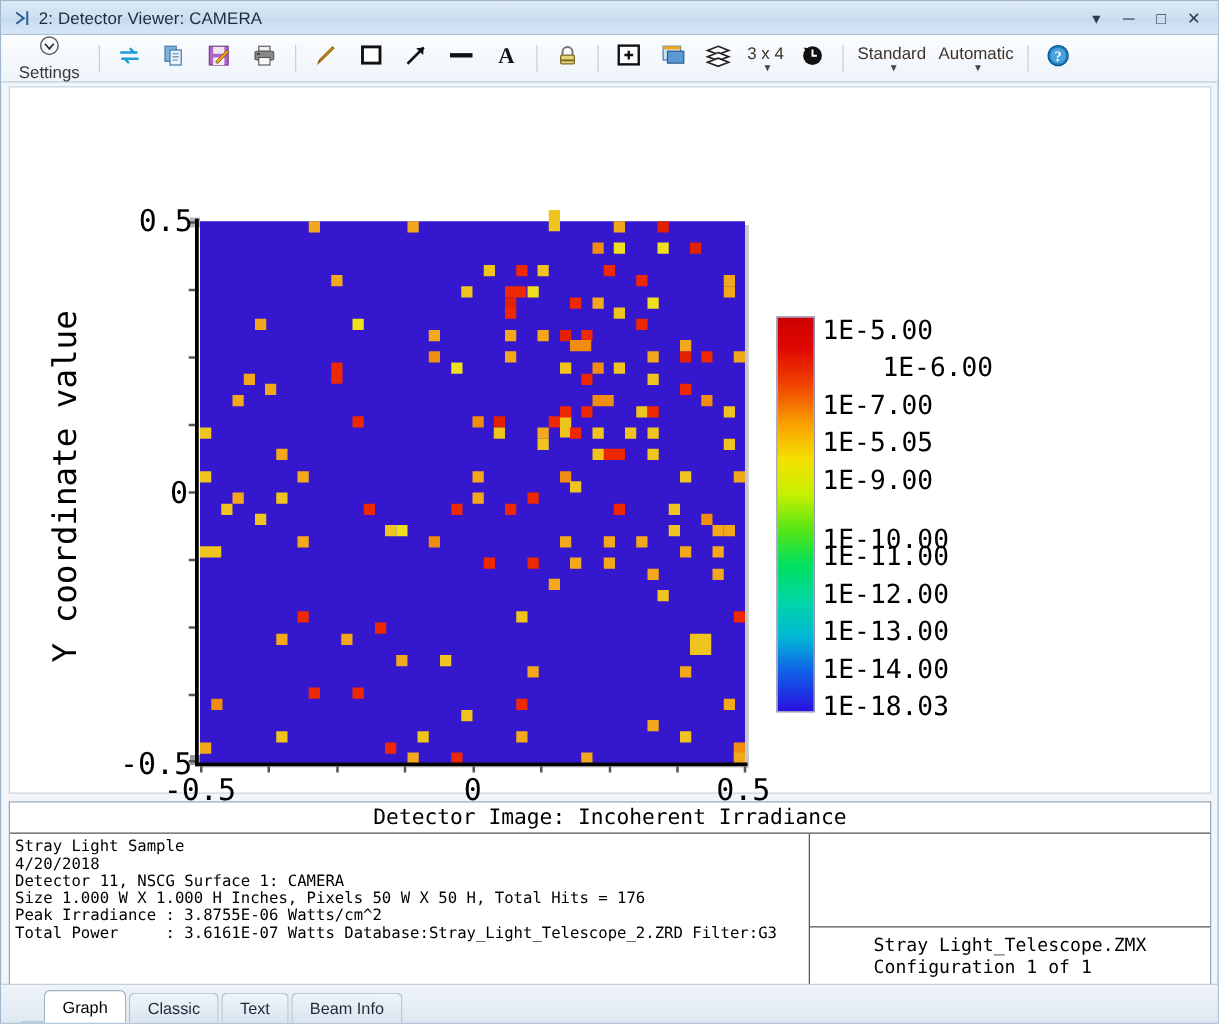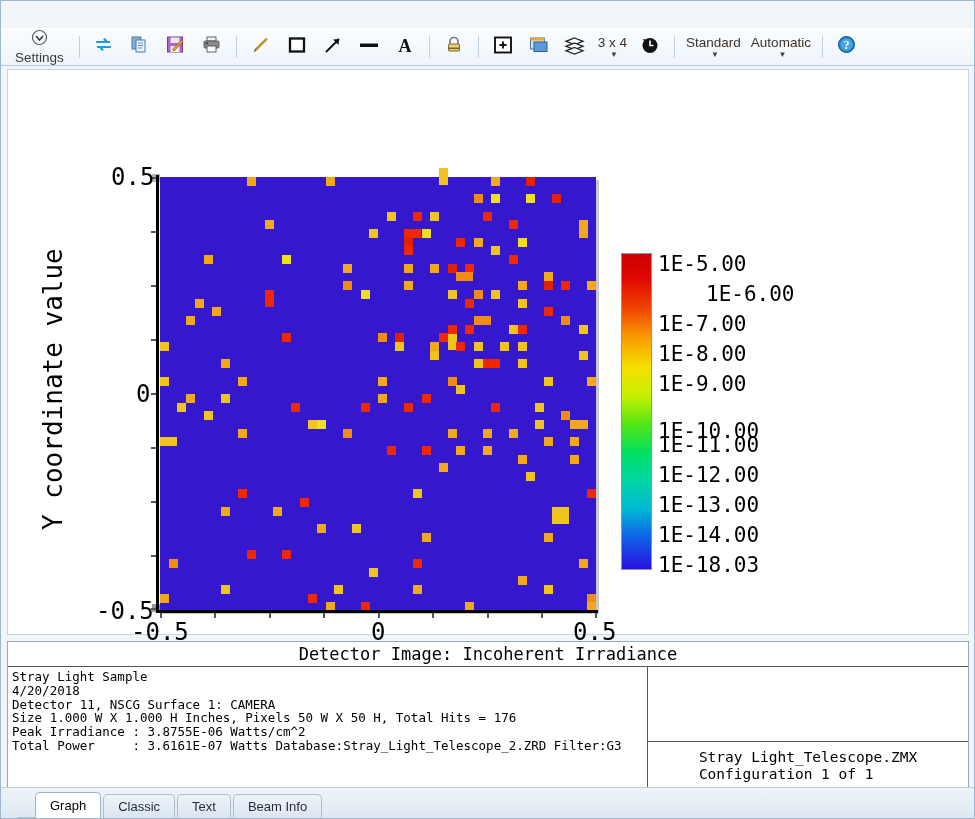--- a/index.html
+++ b/index.html
@@ -184,20 +184,35 @@
   }
   .tab-curve{
     width:18px;height:24px;border-bottom:1px solid #aebfd0;
   }
 </style>
 </head>
 <body>
 
 <div id="app">
 
+  <div class="titlebar">
+    <div class="tb-icon">
+      <svg width="15" height="15" viewBox="0 0 15 15">
+        <path d="M2 3 L8 7.5 L2 12" fill="none" stroke="#2a6099" stroke-width="1.6"></path>
+        <rect x="10" y="2" width="1.6" height="11" fill="#2a6099"></rect>
+      </svg>
+    </div>
+    <div class="tb-title">2: Detector Viewer: CAMERA</div>
+    <div class="tb-btns">
+      <div class="tb-btn">▾</div>
+      <div class="tb-btn">─</div>
+      <div class="tb-btn">□</div>
+      <div class="tb-btn">✕</div>
+    </div>
+  </div>
 
   <div class="toolbar">
 
     <div class="tool">
       <span>
         <svg width="17" height="17" viewBox="0 0 17 17">
           <circle cx="8.5" cy="8.5" r="7" fill="none" stroke="#5d5d5d" stroke-width="1.2"></circle>
           <path d="M5 7 L8.5 11 L12 7" fill="none" stroke="#333" stroke-width="1.5"></path>
         </svg>
       </span>
@@ -565,21 +580,21 @@
     <div class="axtxt tk" style="left:565px;top:548px">0.5</div>
 
     <div class="axtxt axname" style="left:240px;top:578px">X coordinate value</div>
     <div class="axtxt axname ylab" style="left:30px;top:460px">Y coordinate value</div>
 
     <div class="cbar"></div>
     <div id="cblabels">
         <div class="cb-lab" style="top: 182px;">1E-5.00</div>
         <div class="cb-lab" style="top: 212.1px; margin-left: 48px;">1E-6.00</div>
         <div class="cb-lab" style="top: 242.2px;">1E-7.00</div>
-        <div class="cb-lab" style="top: 272.3px;">1E-8.00</div>
+        <div class="cb-lab" style="top: 272.3px;">1E-5.05</div>
         <div class="cb-lab" style="top: 302.4px;">1E-9.00</div>
         <div class="cb-lab" style="top: 332.5px; margin-top: 16px;">1E-10.00</div>
         <div class="cb-lab" style="top: 362.6px;">1E-11.00</div>
         <div class="cb-lab" style="top: 392.7px;">1E-12.00</div>
         <div class="cb-lab" style="top: 422.8px;">1E-13.00</div>
         <div class="cb-lab" style="top: 452.9px;">1E-14.00</div>
         <div class="cb-lab" style="top: 483px;">1E-18.03</div>
       </div>
   </div>
 

